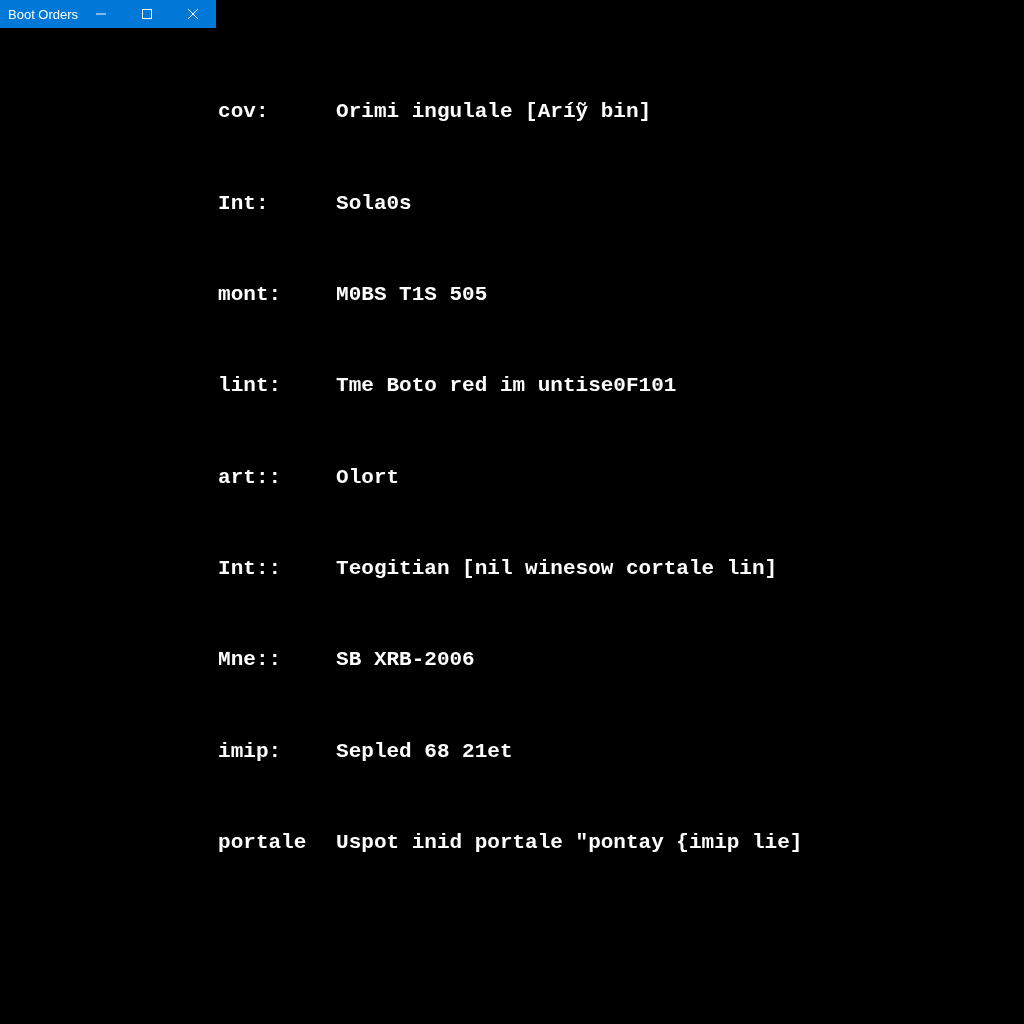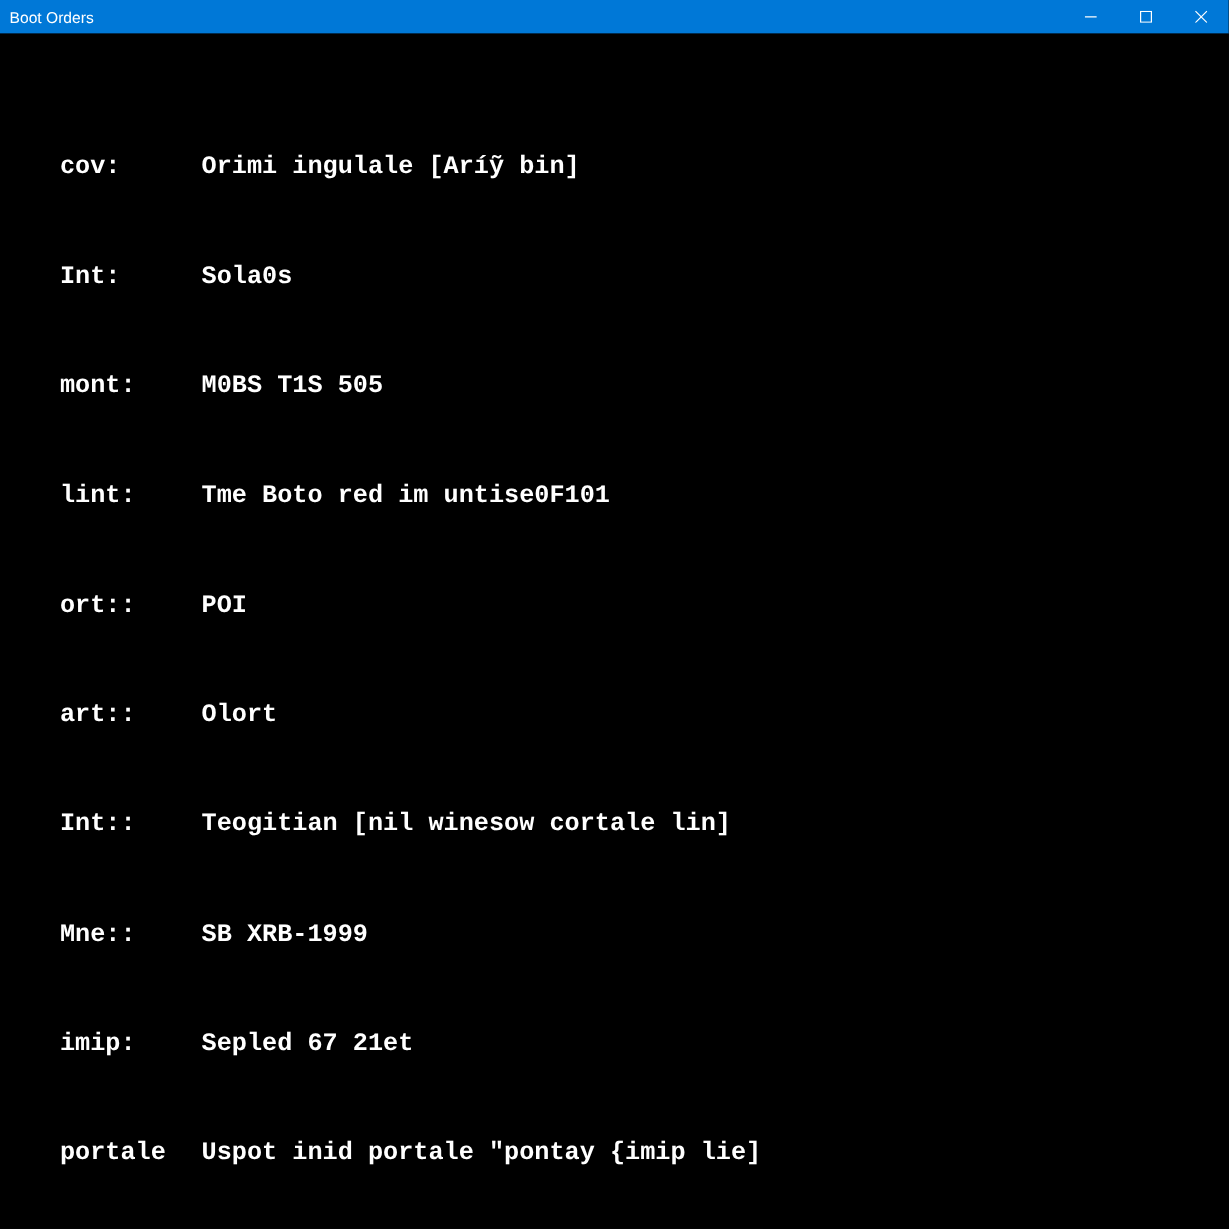--- a/index.html
+++ b/index.html
@@ -2,21 +2,21 @@
 <html><head>
 <meta charset="utf-8">
 <style>
   * { margin: 0; padding: 0; box-sizing: border-box; }
   html, body { width: 1024px; height: 1024px; overflow: hidden; background: #1a1a1a; font-family: Consolas, 'Courier New', monospace; }
   .window {
     width: 1024px;
     height: 1024px;
     background: #000;
     display: flex;
-    flex-direction: column;
+    flex-direction: row;
   }
   .titlebar {
     height: 28px;
     background: #0078d7;
     display: flex;
     align-items: center;
     justify-content: space-between;
     color: #fff;
     font-family: 'Segoe UI', sans-serif;
     font-size: 13px;
@@ -49,21 +49,20 @@
     position: relative;
   }
   .line {
     display: flex;
     padding-left: 2px;
   }
   .lbl {
     display: inline-block;
     width: 118px;
     flex-shrink: 0;
-    margin-left: 48px;
   }
   .val {
     display: inline-block;
   }
 </style>
 </head>
 <body>
 
 <div class="window">
 
@@ -88,25 +87,24 @@
       </div>
     </div>
   </div>
 
   <div class="terminal">
 
     <div class="line"><span class="lbl">cov:</span><span class="val">Orimi ingulale [Aríỹ bin]</span></div>
     <div class="line"><span class="lbl">Int:</span><span class="val">Sola0s</span></div>
     <div class="line"><span class="lbl">mont:</span><span class="val">M0BS T1S 505</span></div>
     <div class="line"><span class="lbl">lint:</span><span class="val">Tme Boto red im untise0F101</span></div>
-    <div class="line"><span class="lbl">ort::</span><span class="val">POI</span></div>
     <div class="line"><span class="lbl">art::</span><span class="val">Olort</span></div>
     <div class="line"><span class="lbl">Int::</span><span class="val">Teogitian [nil winesow cortale lin]</span></div>
-    <div class="line"><span class="lbl">Mne::</span><span class="val">SB XRB-1999</span></div>
-    <div class="line"><span class="lbl">imip:</span><span class="val">Sepled 67 21et</span></div>
+    <div class="line"><span class="lbl">Mne::</span><span class="val">SB XRB-2006</span></div>
+    <div class="line"><span class="lbl">imip:</span><span class="val">Sepled 68 21et</span></div>
     <div class="line"><span class="lbl">portale</span><span class="val">Uspot inid portale "pontay {imip lie]</span></div>
     
     
 
     
 
     
 
     
 

